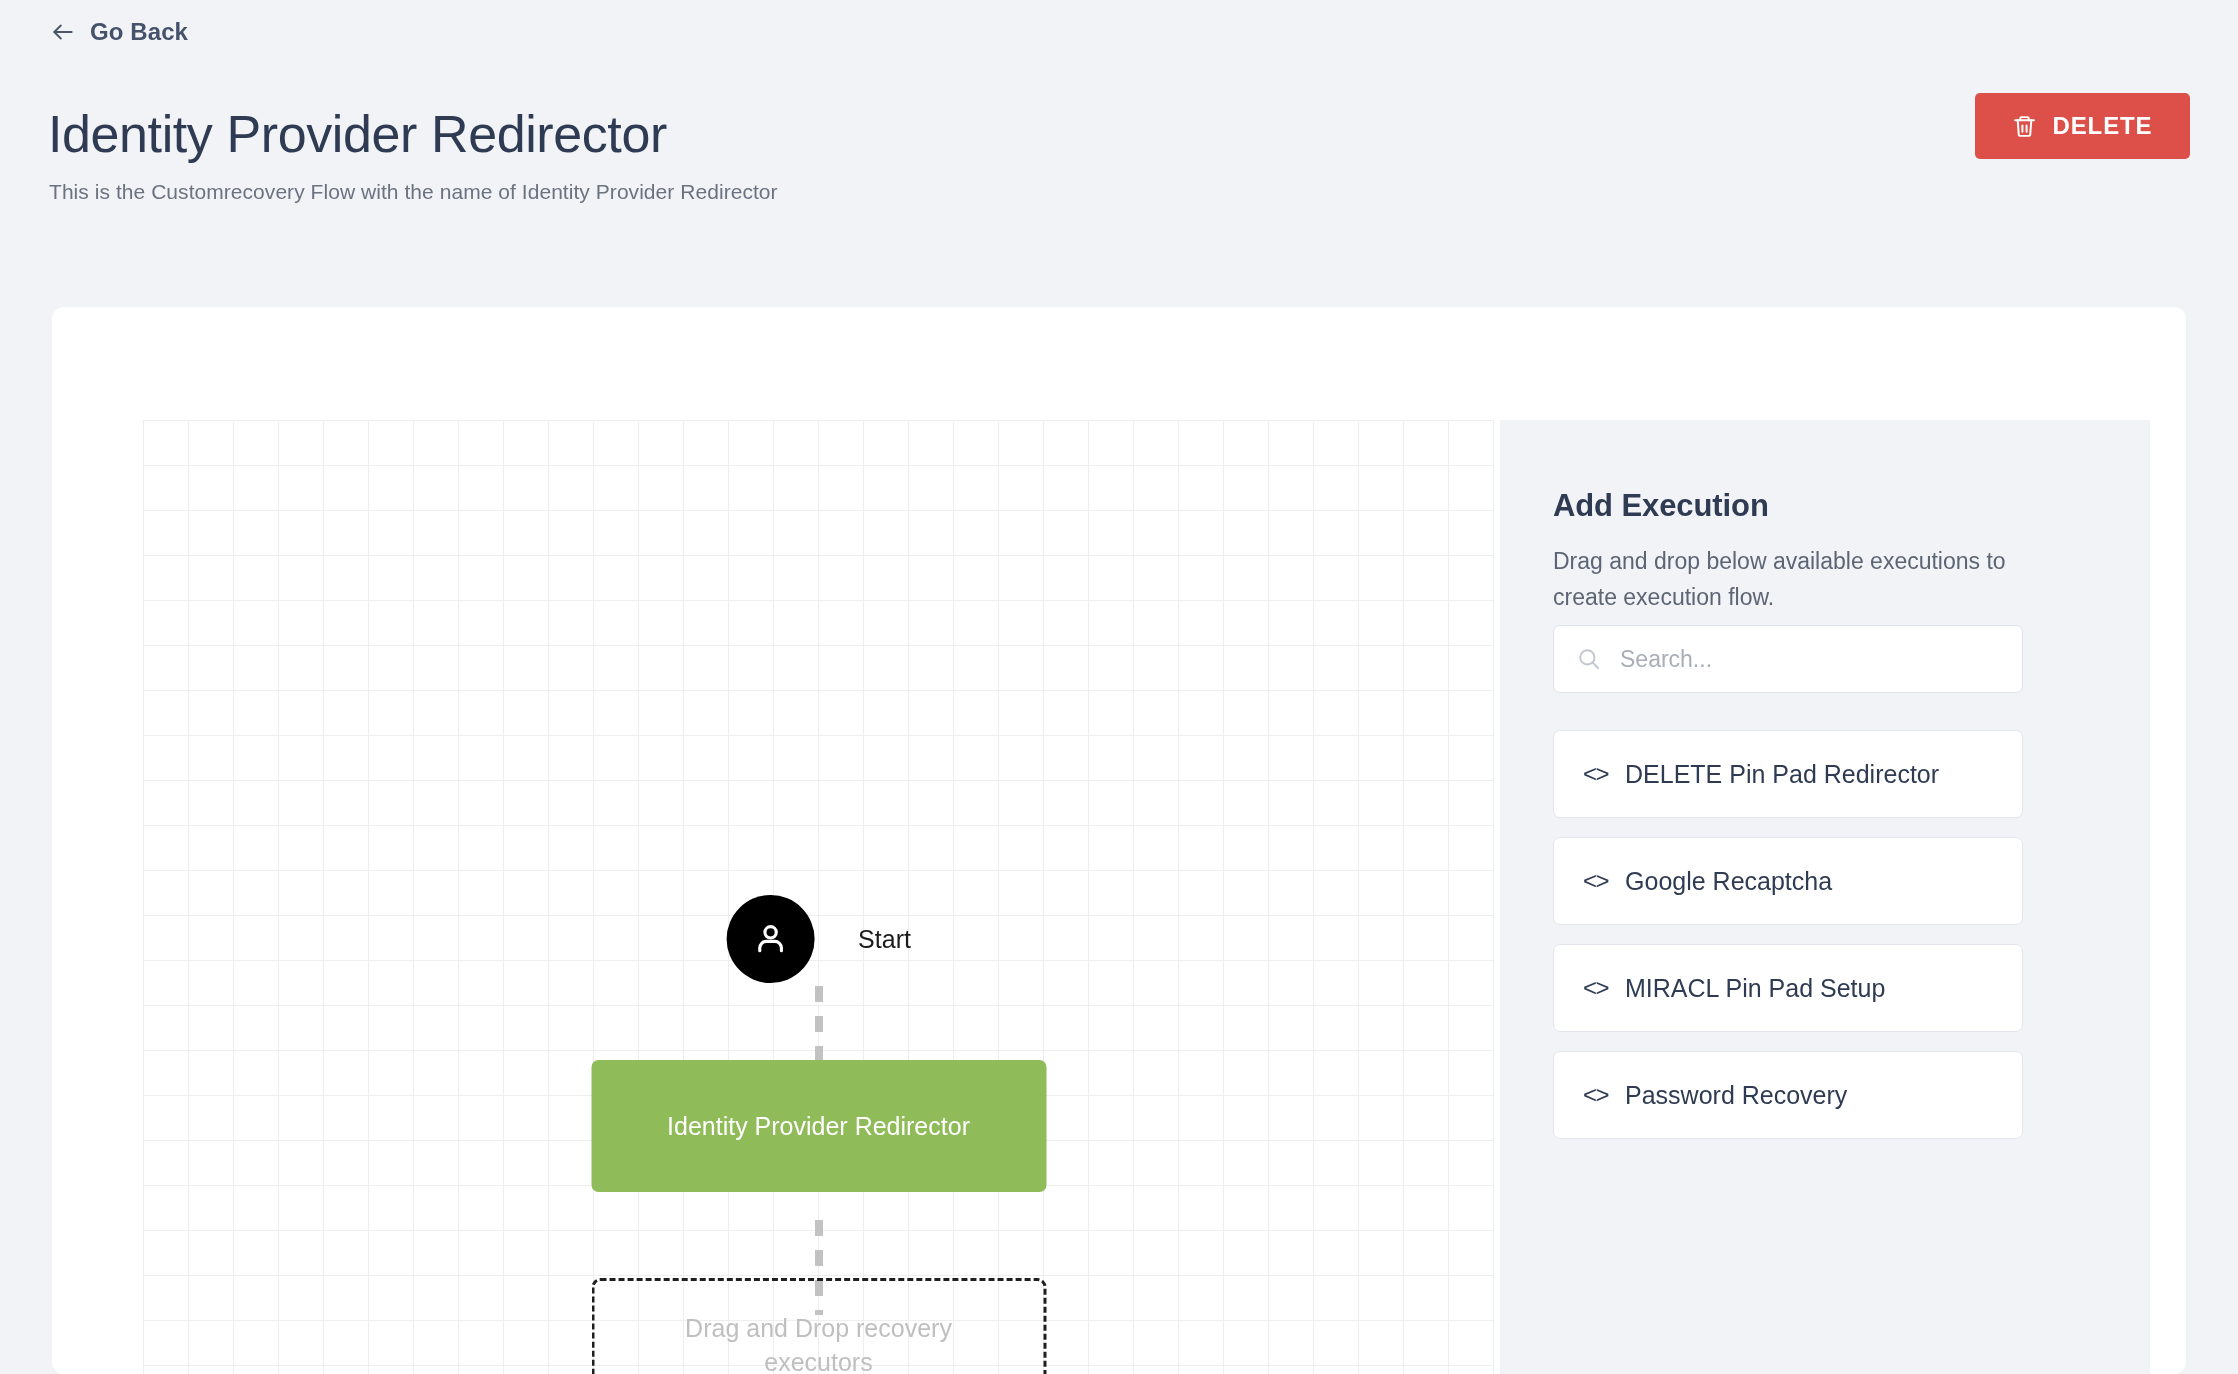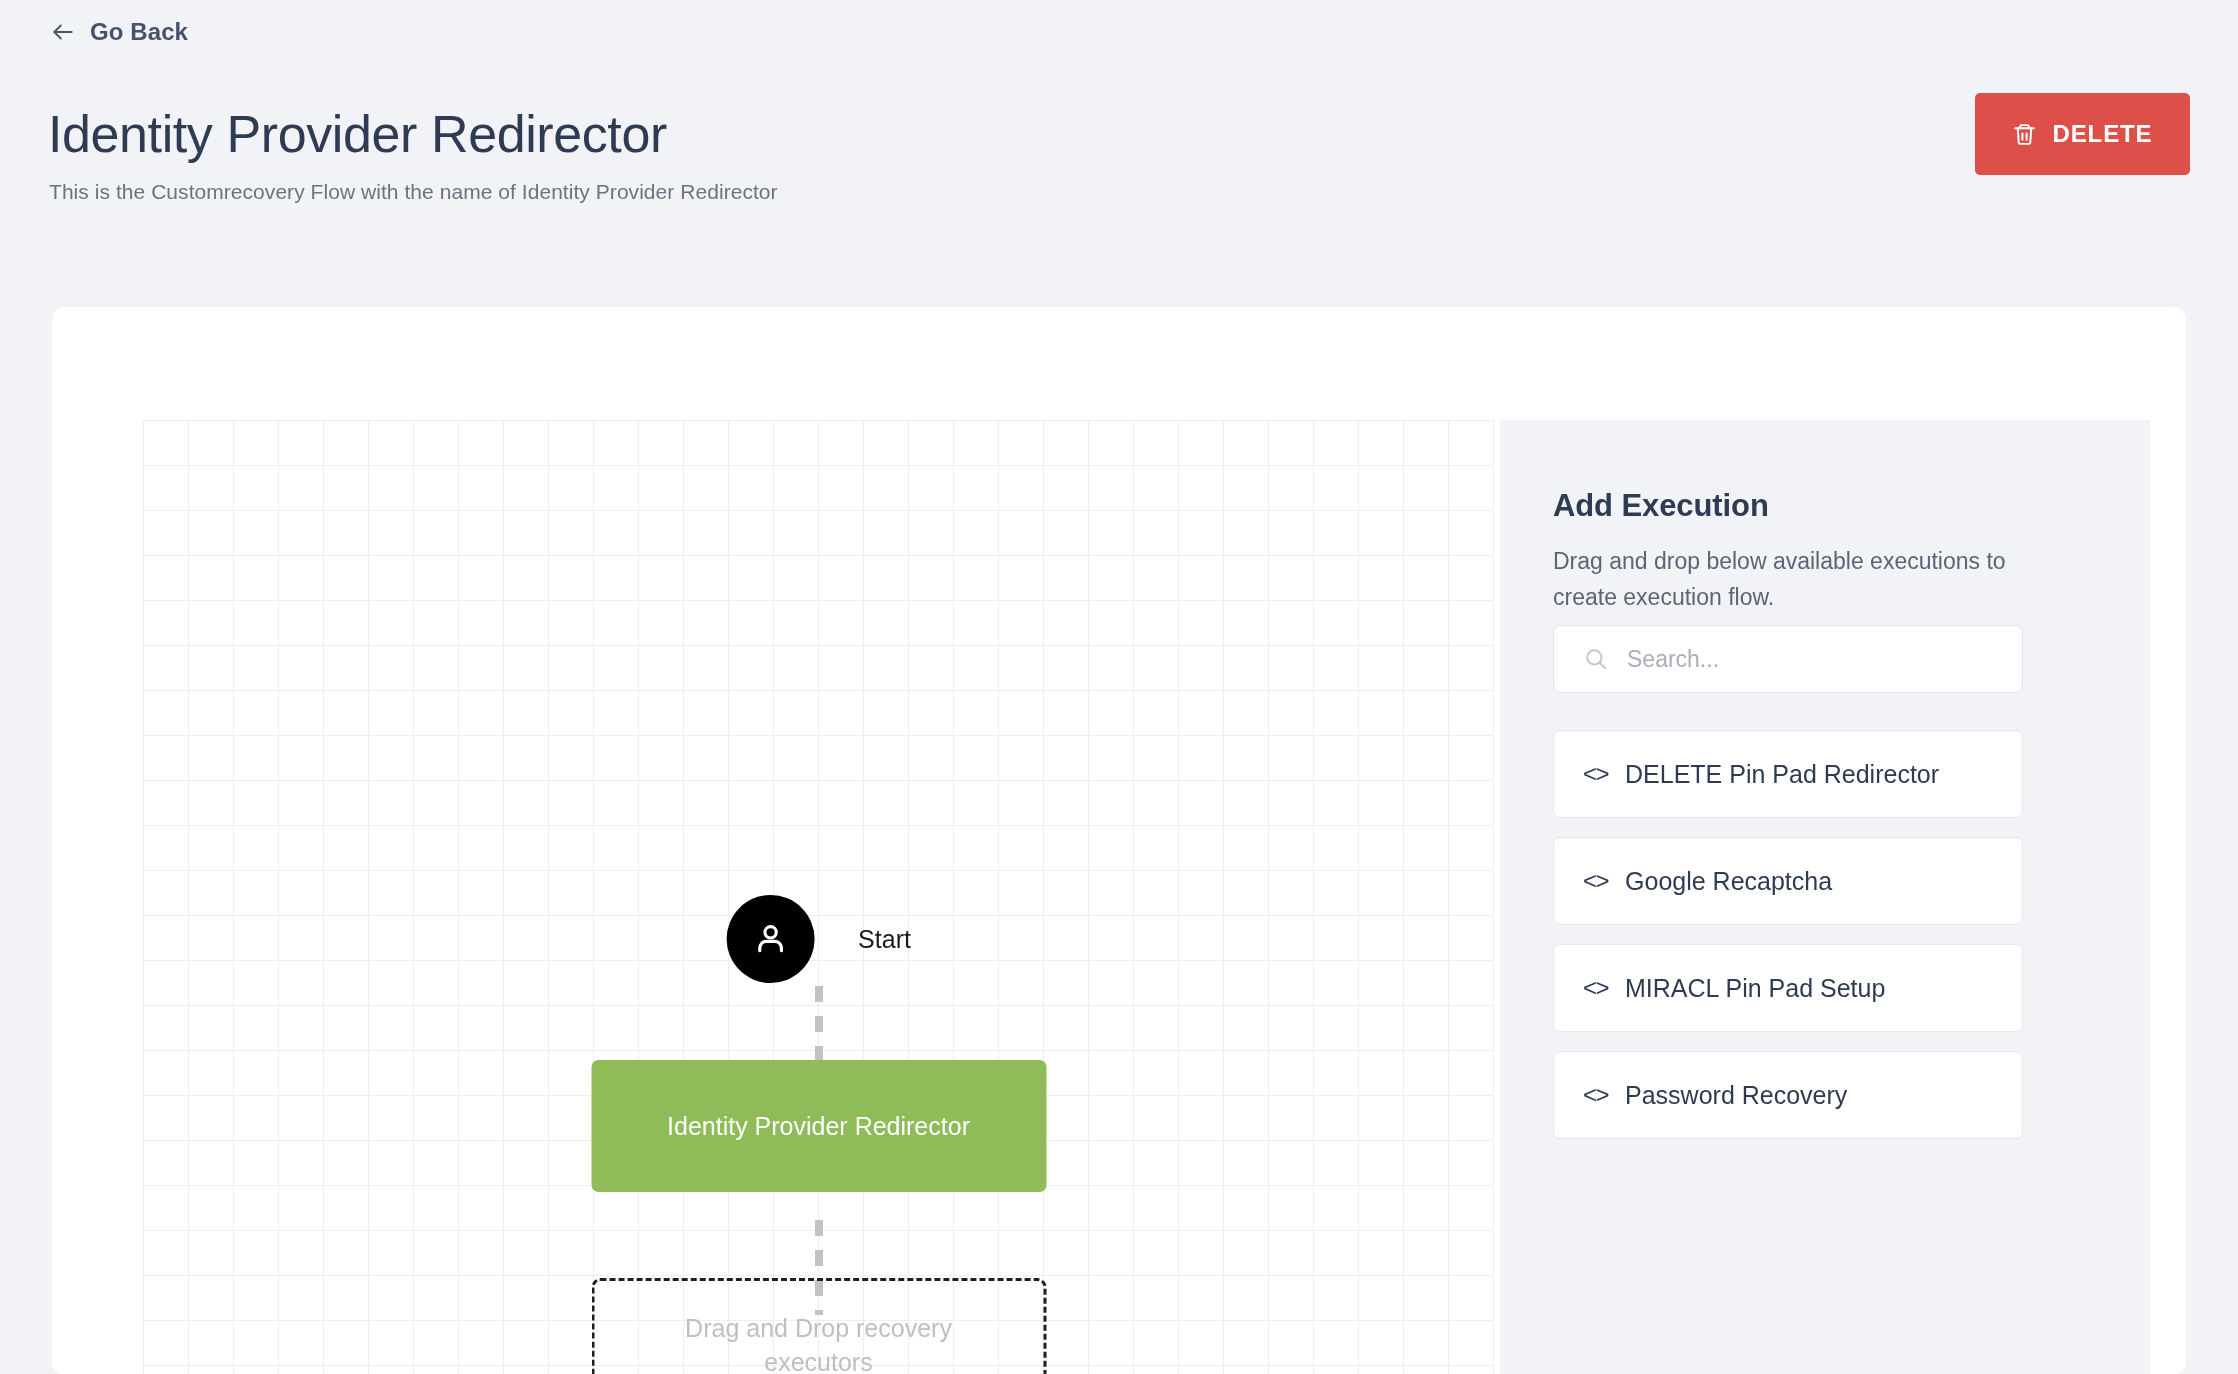--- a/index.html
+++ b/index.html
@@ -60,21 +60,21 @@
     position: absolute;
     left: 49px; top: 180px;
     font-size: 21px;
     color: #6b7280;
     letter-spacing: .05px;
   }
 
   .delete-button {
     position: absolute;
     right: 48px; top: 93px;
-    width: 215px; height: 82px;
+    width: 215px; height: 66px;
     background: #dd5049;
     border: none;
     border-radius: 5px;
     color: #ffffff;
     display: flex;
     align-items: center;
     justify-content: center;
     gap: 15px;
     cursor: pointer;
     font-family: "Liberation Sans", sans-serif;
@@ -222,21 +222,21 @@
 
   .search-wrap {
     position: absolute;
     left: 53px; top: 205px;
     width: 470px; height: 68px;
     background: #ffffff;
     border: 1.5px solid #dfe3ec;
     border-radius: 7px;
     display: flex;
     align-items: center;
-    padding: 0 29px;
+    padding: 0 22px;
     gap: 18px;
   }
   .search-icon { width: 26px; height: 26px; flex: 0 0 auto; color: #c2c6cf; display:block; }
   .search-input {
     border: none;
     outline: none;
     flex: 1;
     font-size: 23px;
     font-family: "Liberation Sans", sans-serif;
     color: #4a5568;

